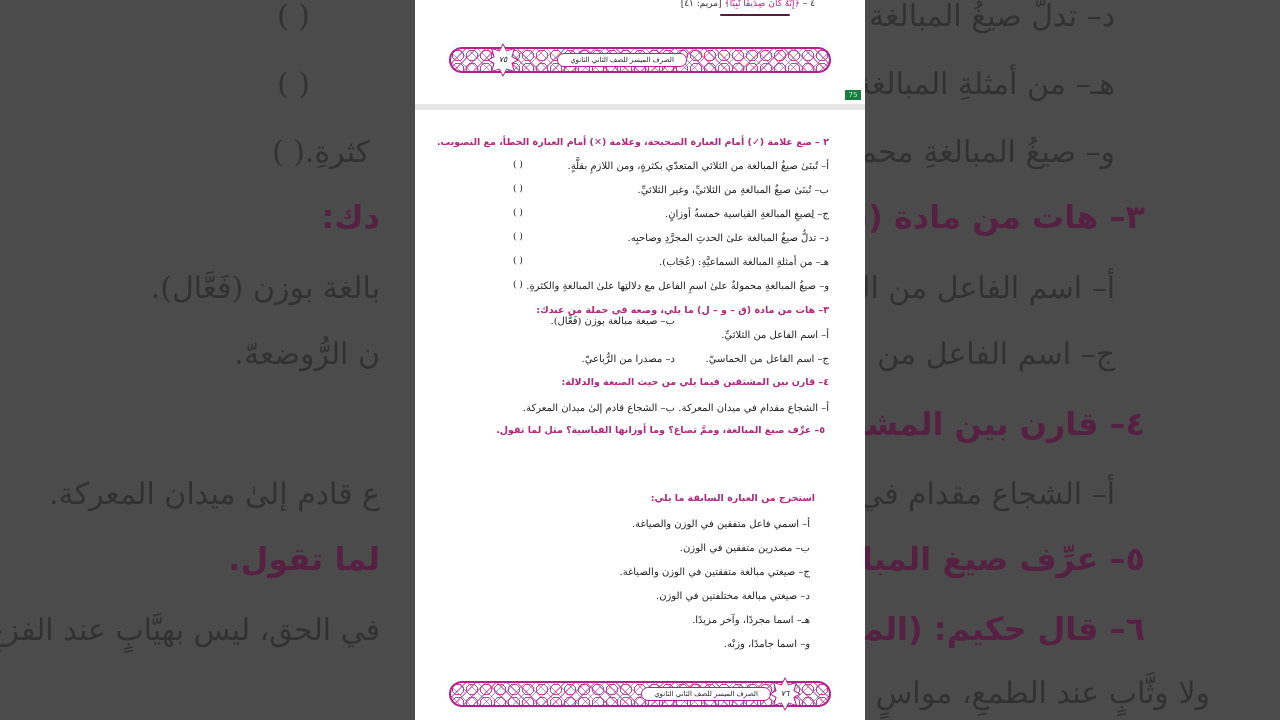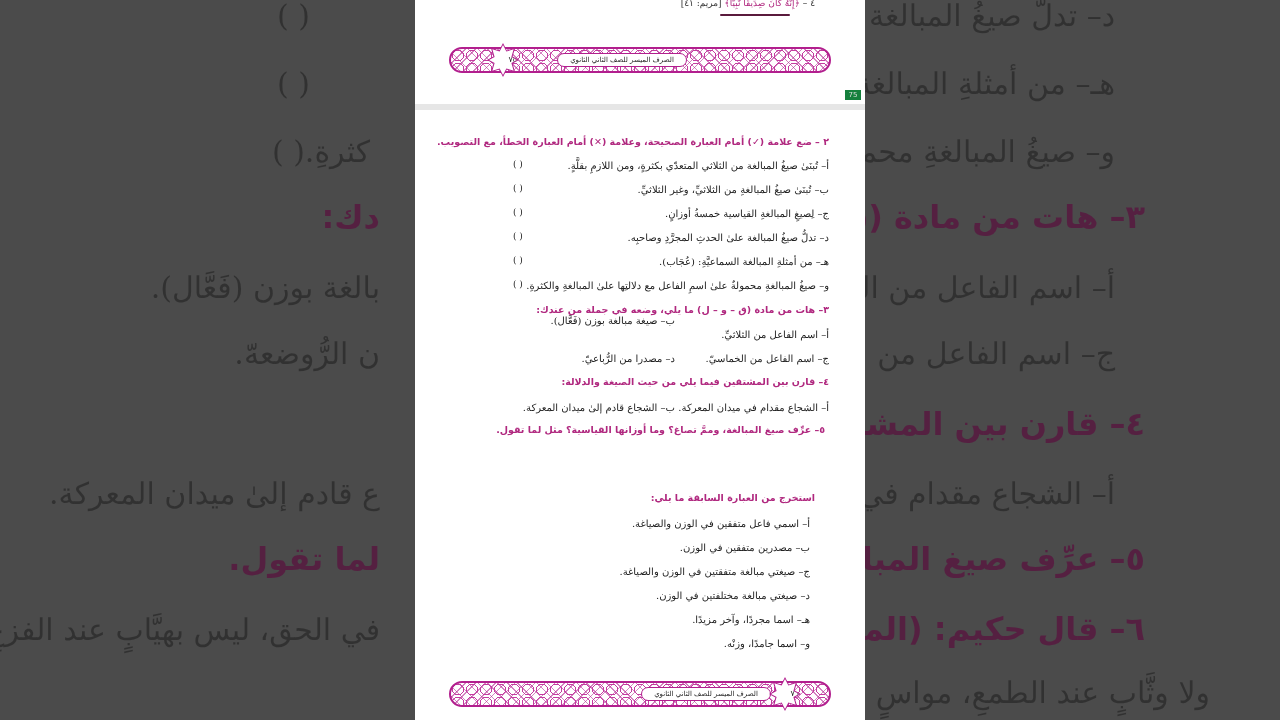--- a/index.html
+++ b/index.html
@@ -30,21 +30,21 @@
 
   .page-num-badge { position: absolute; top: 90px; right: 4px; width: 16px; height: 10px; background: #15803d; color: #ddd; font-size: 7px; line-height: 10px; text-align: center; font-family: "DejaVu Sans", sans-serif; direction: ltr; }
 
   
   .band { position: absolute; left: 34px; width: 382px; height: 26px; border: 2px solid #b21f8e; border-radius: 13px; background:
       radial-gradient(circle at 50% 50%, transparent 5px, #c43ca0 5px, #c43ca0 6px, transparent 6px) 0 0/14px 13px,
       repeating-linear-gradient(45deg, transparent 0 6px, rgba(178,31,142,0.55) 6px 7px),
       repeating-linear-gradient(-45deg, transparent 0 6px, rgba(178,31,142,0.55) 6px 7px), #fff; }
   .band-title { position: absolute; top: 4px; height: 14px; width: 130px; border: 1.5px solid #b21f8e; border-radius: 8px; background: #fff; font-size: 7px; text-align: center; line-height: 12px; color: #222; font-family: "DejaVu Sans", sans-serif; }
   .band-star { position: absolute; top: -6px; width: 32px; height: 34px; background: #b21f8e; clip-path: polygon(50% 0,62% 22%,88% 14%,80% 40%,100% 50%,80% 60%,88% 86%,62% 78%,50% 100%,38% 78%,12% 86%,20% 60%,0 50%,20% 40%,12% 14%,38% 22%); }
-  .band-star-inner { position: absolute; top: -4px; width: 28px; height: 30px; background: #fff; clip-path: polygon(50% 0,62% 22%,88% 14%,80% 40%,100% 50%,80% 60%,88% 86%,62% 78%,50% 100%,38% 78%,12% 86%,20% 60%,0 50%,20% 40%,12% 14%,38% 22%); font-size: 8px; text-align: right; line-height: 30px; color: #222; font-family: "DejaVu Sans", sans-serif; }
+  .band-star-inner { position: absolute; top: -4px; width: 28px; height: 30px; background: #fff; clip-path: polygon(50% 0,62% 22%,88% 14%,80% 40%,100% 50%,80% 60%,88% 86%,62% 78%,50% 100%,38% 78%,12% 86%,20% 60%,0 50%,20% 40%,12% 14%,38% 22%); font-size: 8px; text-align: center; line-height: 30px; color: #222; font-family: "DejaVu Sans", sans-serif; font-style: italic; }
 
   .band-top { top: 47px; }
   .band-top .band-title { left: 106px; }
   .band-top .band-star { left: 36px; }
   .band-top .band-star-inner { left: 38px; }
   .band-bottom { top: 571px; }
   .band-bottom .band-title { left: 190px; }
   .band-bottom .band-star { left: 318px; }
   .band-bottom .band-star-inner { left: 320px; }
 

